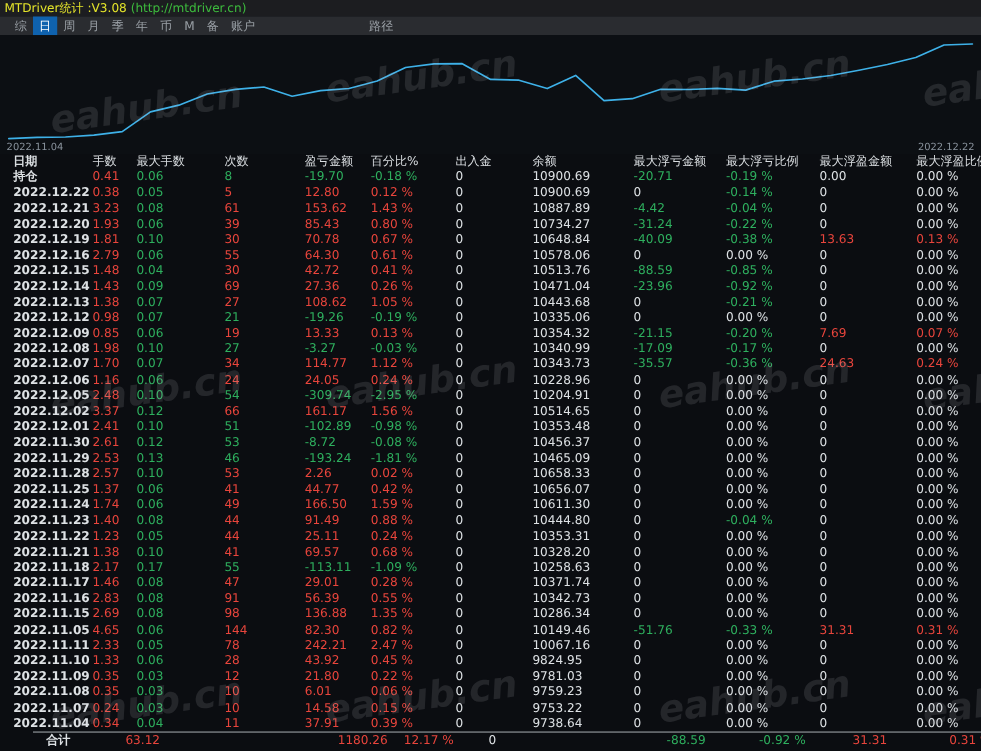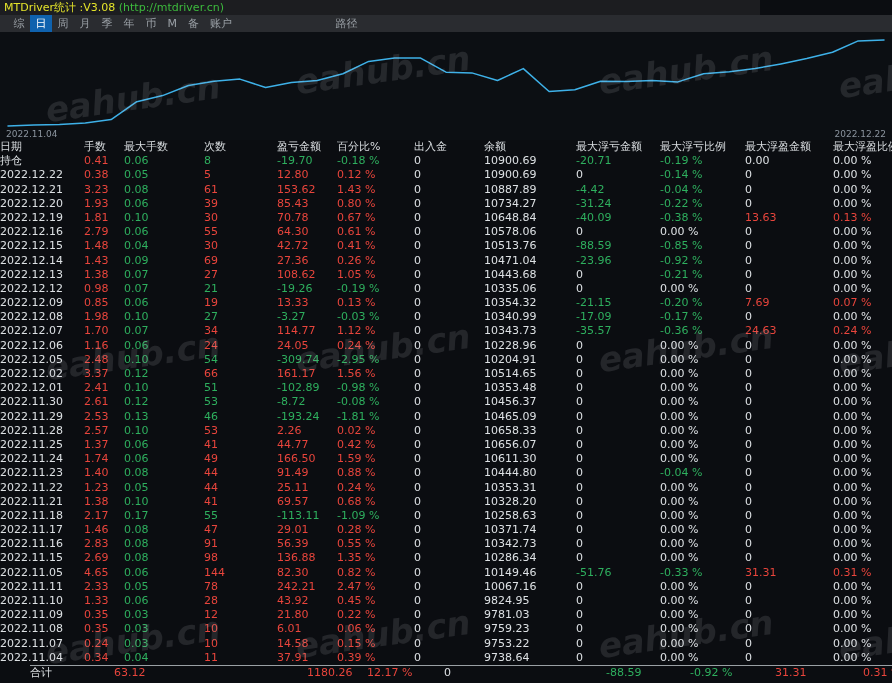--- a/index.html
+++ b/index.html
@@ -6,21 +6,21 @@
   html,body { width:892px; height:683px; }
   body {
     position:relative; overflow:hidden;
     background:#0b0d11;
     font-family:"DejaVu Sans","Liberation Sans",sans-serif;
     -webkit-font-smoothing:antialiased;
   }
   :root { --red:#e8453c; --green:#2eaf5e; --white:#dde1e4; --accent:#3eb1e8; }
 
   
-  .titlebar { position:absolute; top:0; left:0; width:760px; height:15px;
+  .titlebar { position:absolute; top:0; left:0; width:892px; height:15px;
     background:#1c1d20; font-size:11px; line-height:15px; padding-left:4px; white-space:nowrap; }
   .title-main { color:#e4e42a; }
   .title-url  { color:#3dbb3d; }
 
   
   .tabbar { position:absolute; top:15px; left:0; width:892px; height:17px;
     background:#2a2c30; display:flex; align-items:center; font-size:11px; color:#9aa0a6; }
   .tabs { display:flex; margin-left:8px; }
   .tab { padding:0 5.5px; height:17px; line-height:17px; text-align:center; cursor:default; }
   .tab.active { background:#0f62ae; color:#ffffff; }
@@ -32,21 +32,21 @@
   .chart-date { position:absolute; bottom:1px; font-size:9px; color:#8b949e; }
   .chart-date.left { left:6px; }
   .chart-date.right { right:6px; }
 
   
   .table { position:absolute; top:140px; left:0; width:892px; }
   .trow { display:grid;
     grid-template-columns:84px 40px 80px 73px 60px 77px 70px 92px 84px 85px 88px 1fr;
     height:14.2px; line-height:14.2px; font-size:11px; }
   .trow > div { overflow:hidden; white-space:nowrap; }
-  .trow > div:first-child { padding-left:0; }
+  .trow > div:first-child { padding-left:12px;font-weight:bold; }
   .thead > div { color:#d9dde0; }
   .c-red   { color:var(--red); }
   .c-green { color:var(--green); }
   .c-white { color:var(--white); }
   .total-row { border-top:1px solid #9aa0a4;margin-left:30px; }
 
   
   .watermark-layer { position:absolute; inset:0; z-index:10; pointer-events:none; }
   .watermark { position:absolute; font-size:34px; font-style:italic; font-weight:bold;
     color:rgba(205,210,216,0.13); transform:rotate(-8deg); white-space:nowrap; }

